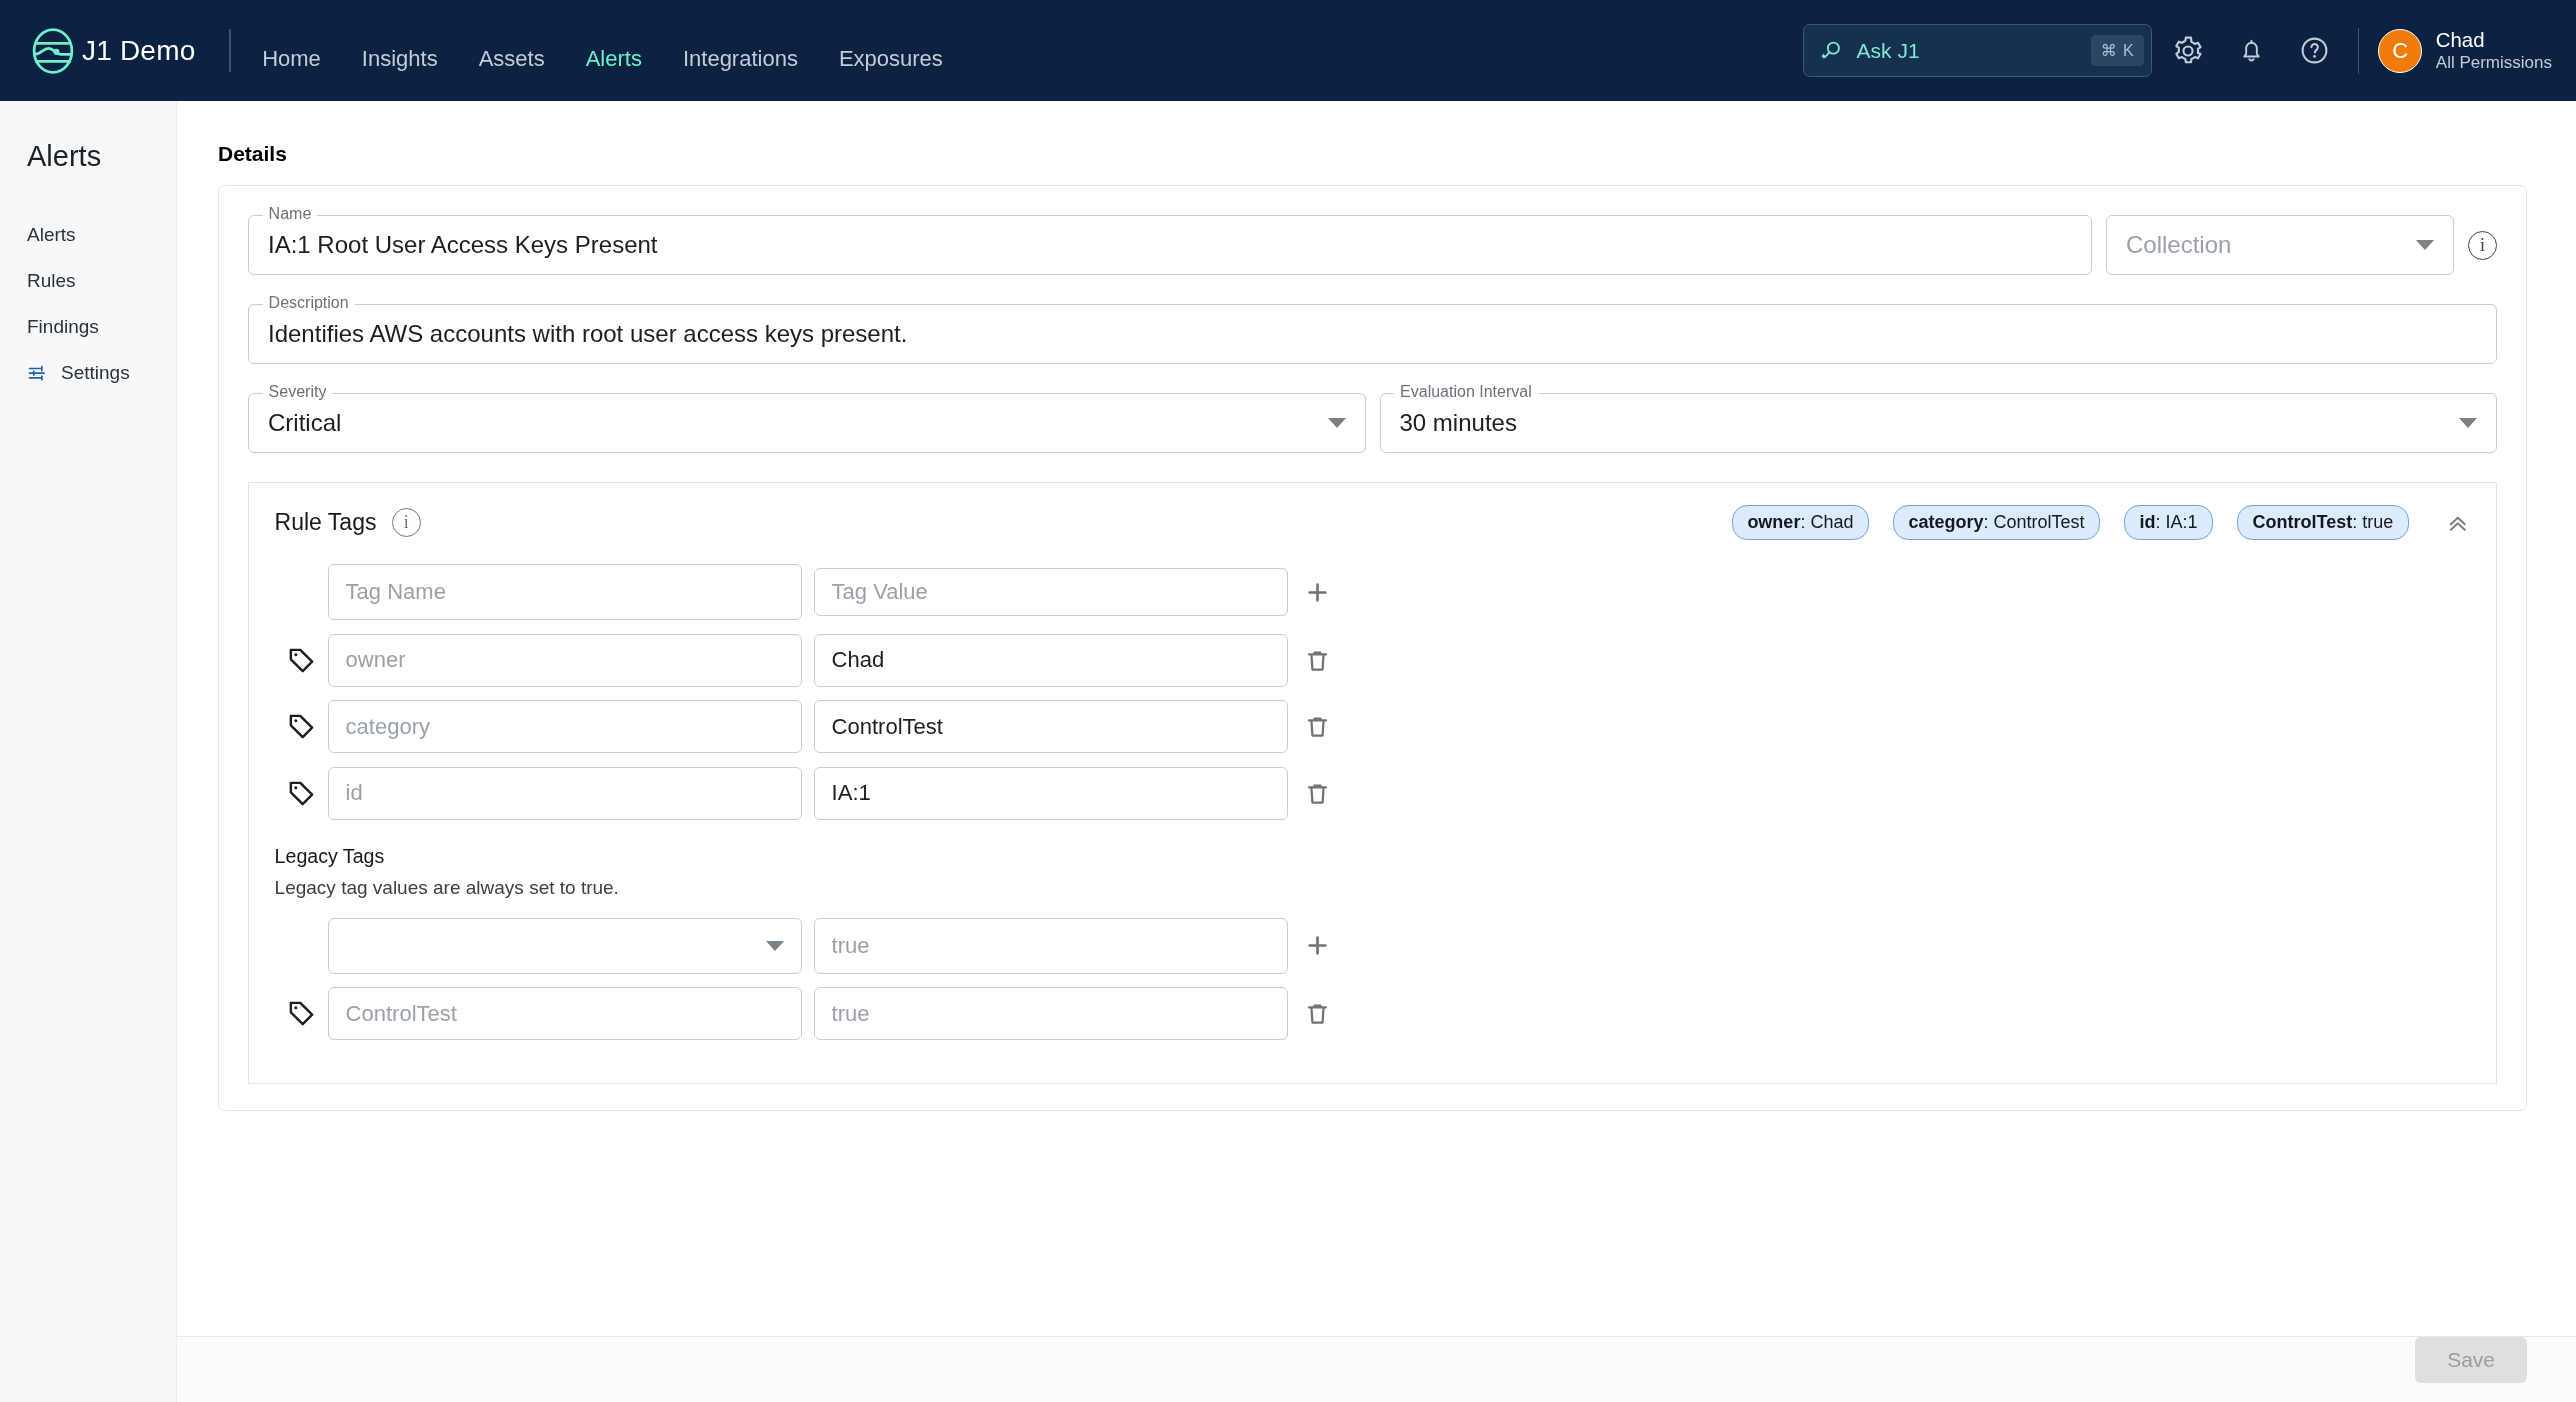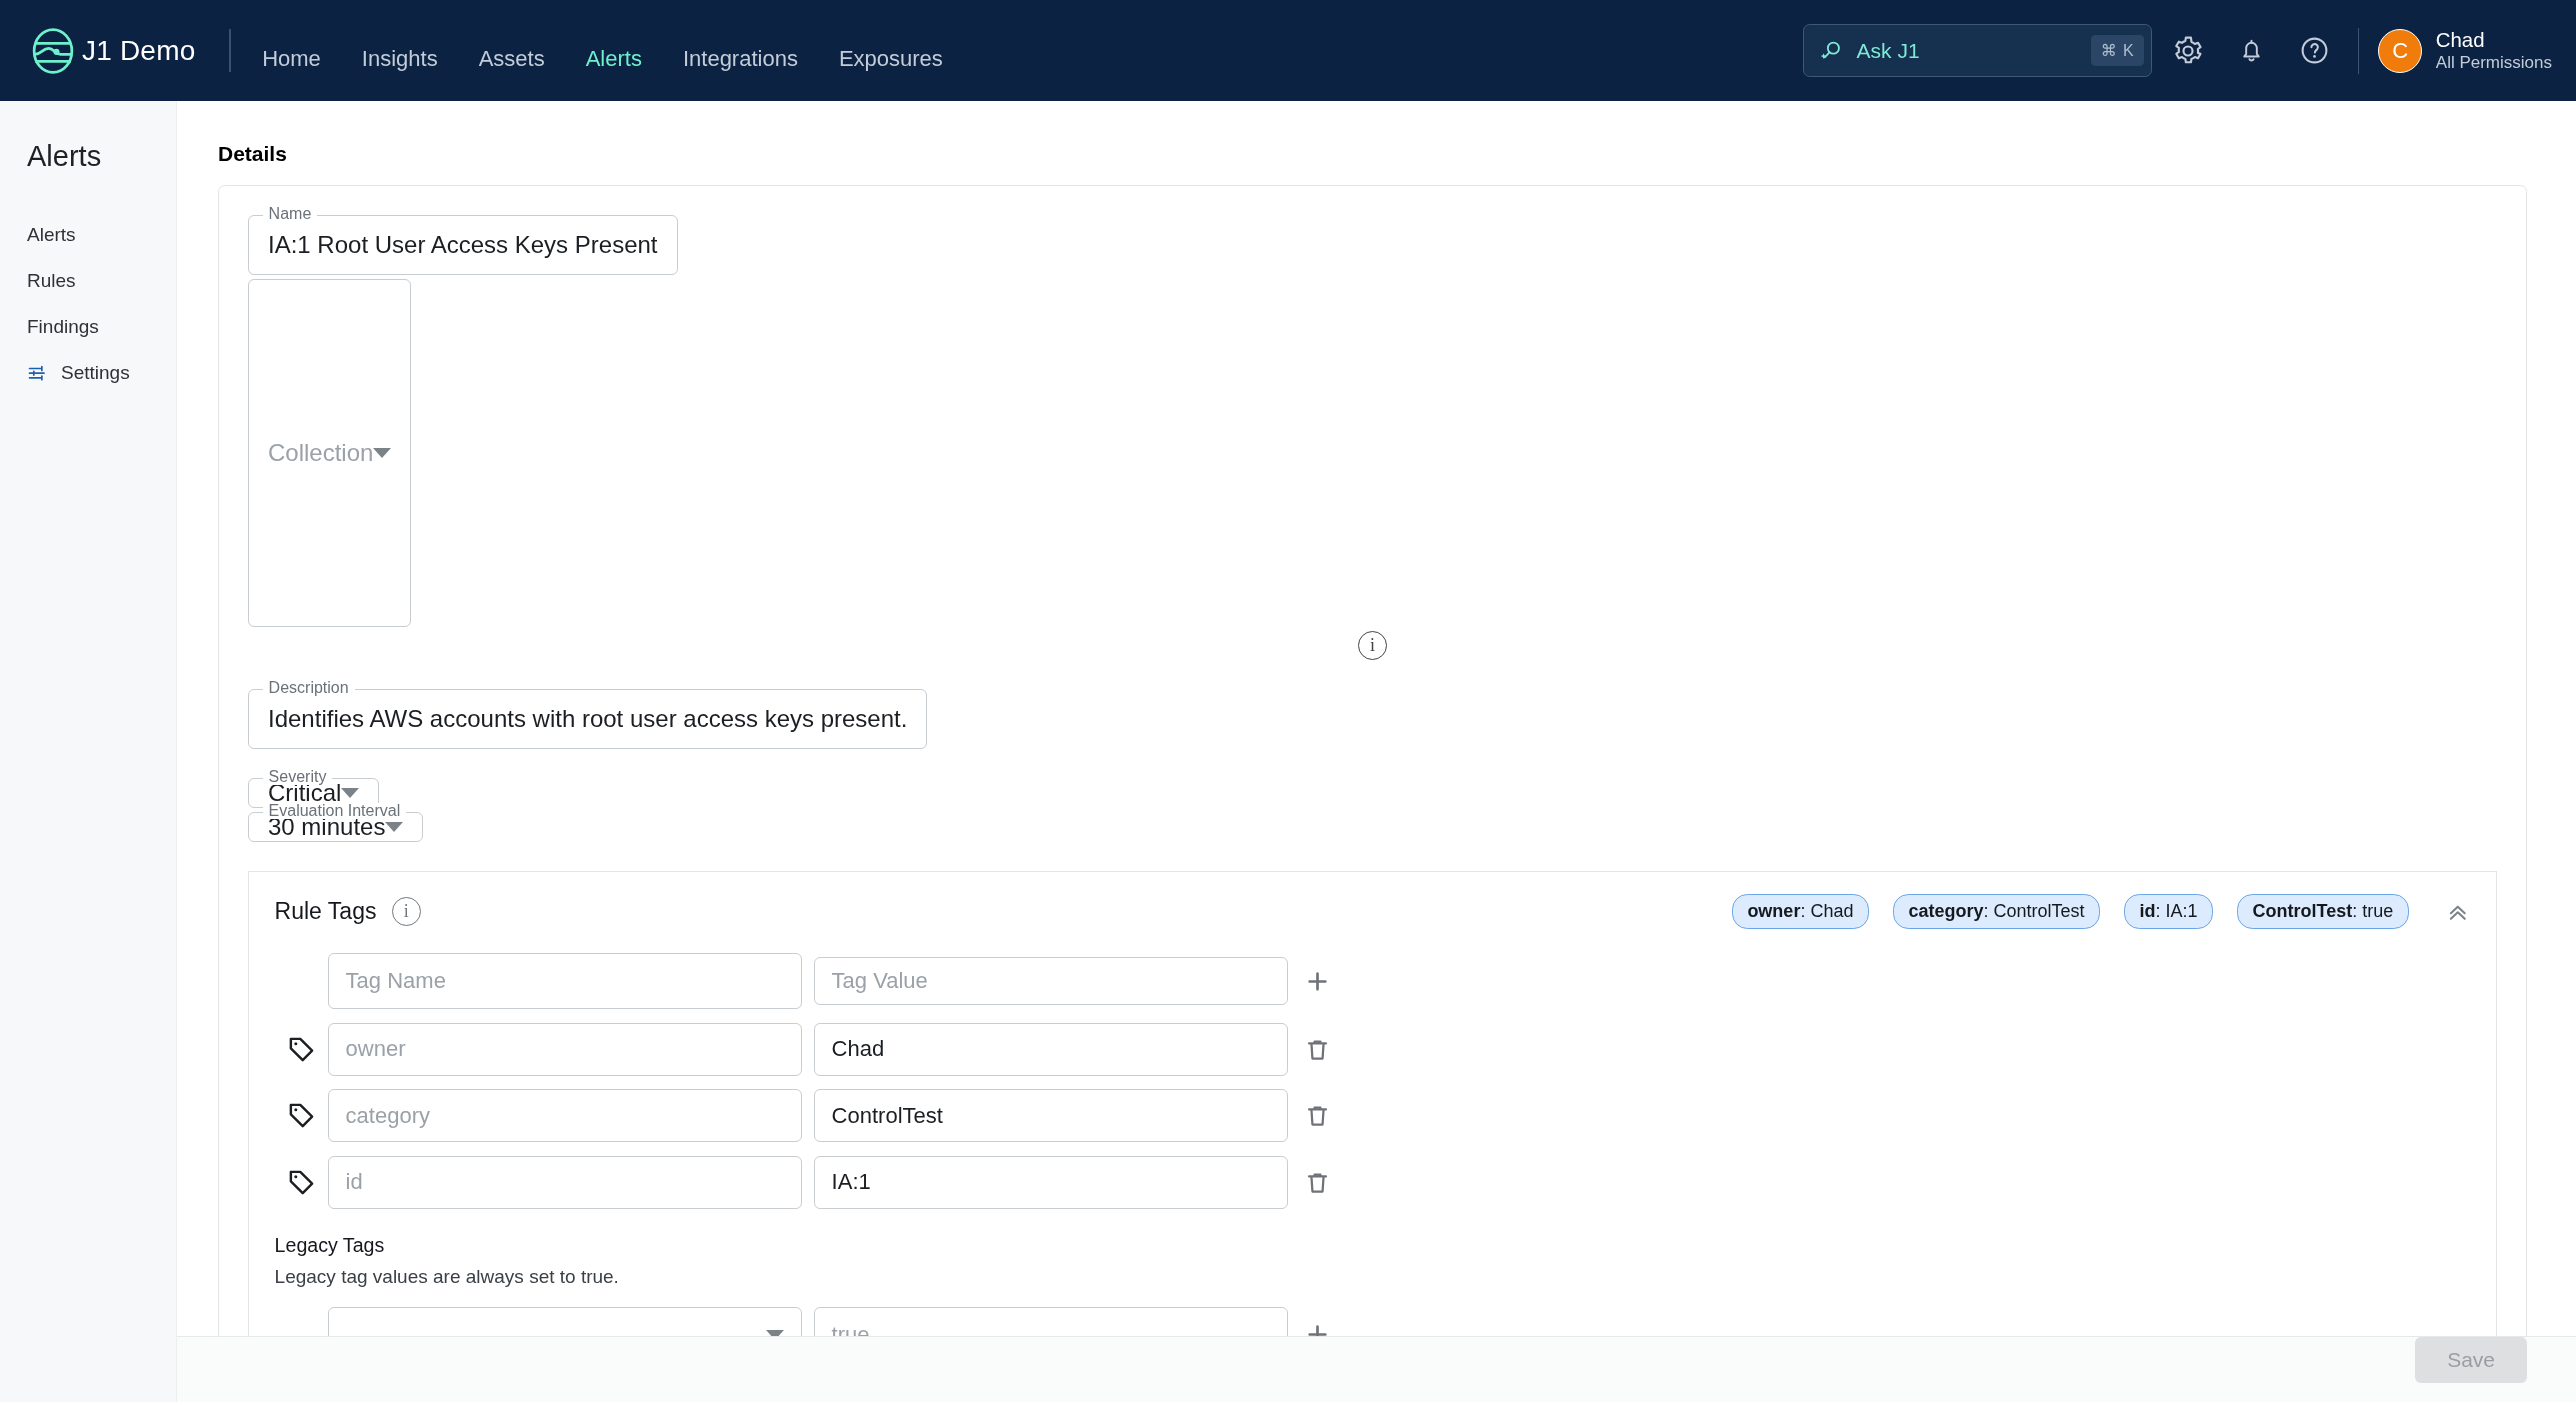--- a/index.html
+++ b/index.html
@@ -128,21 +128,21 @@
   }
 
   .panel {
     border: 0.9px solid #e2e5e8;
     border-radius: 6.8px;
     padding: 29px 29px 25.6px 29px;
     background: #fff;
   }
 
   
-  .row { display: flex; align-items: flex-start; gap: 4px; flex-direction: column; }
+  .row { display: flex; align-items: flex-start; gap: 14px; }
   .field {
     position: relative;
     border: 0.9px solid #c8cdd2;
     border-radius: 6px;
     height: 60px;
     display: flex; align-items: center;
     padding: 0 19px;
     background: #fff;
   }
   .field-label {

